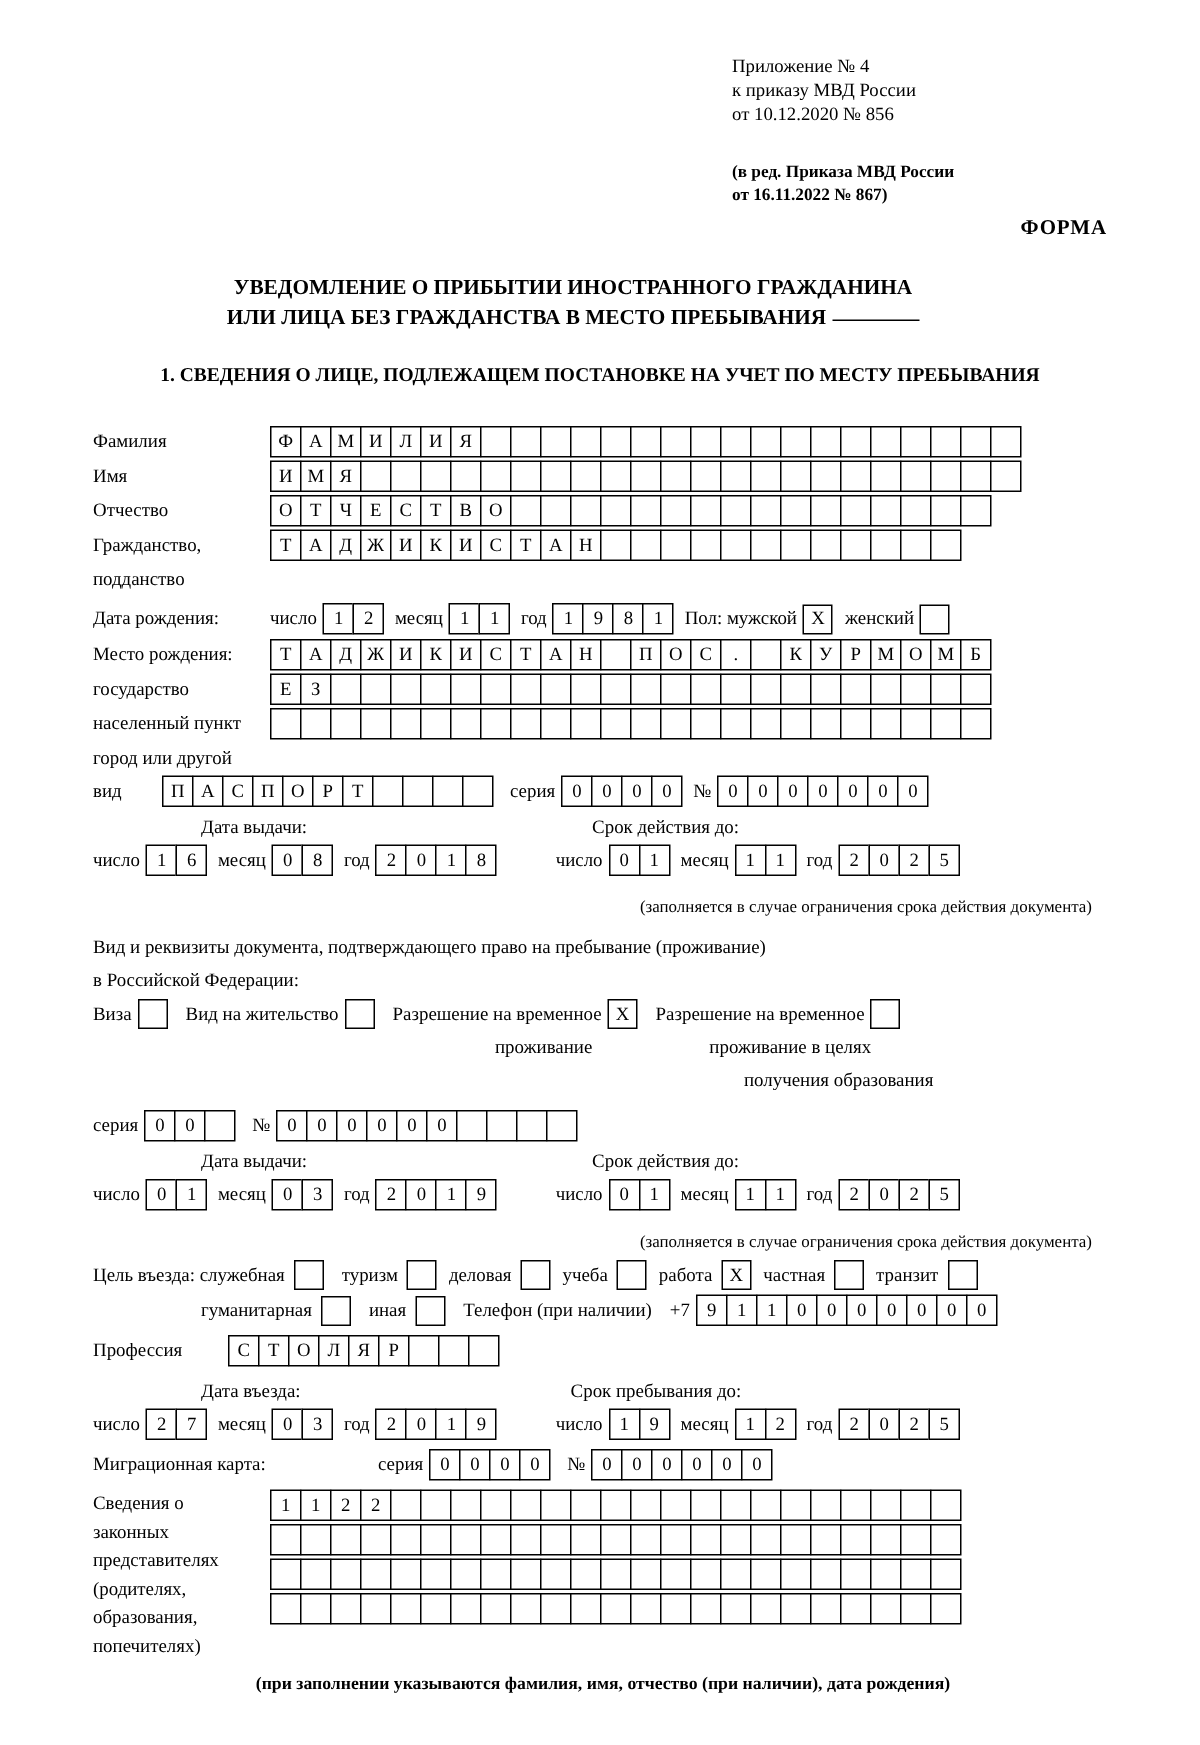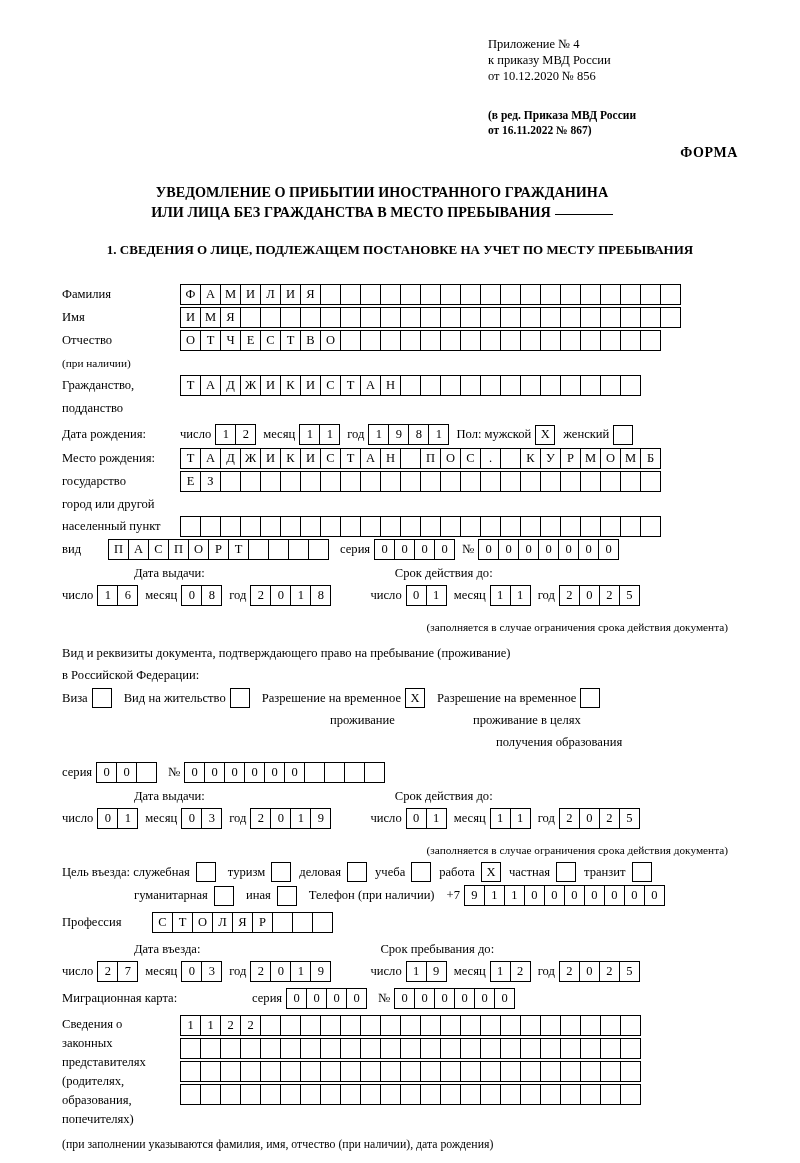--- a/index.html
+++ b/index.html
@@ -128,21 +128,23 @@
     padding-right: 14px;
     margin-top: 15px;
   }
   .txt { white-space: nowrap; }
   .inline-lbl { white-space: nowrap; margin-right: 4px; }
   .mt6 { margin-top: 6px; }
   .mt10 { margin-top: 10px; }
   .mt3 { margin-top: 3px; }
   .bottom-note {
     margin-top: 8px;
+    text-align: center;
     font-size: 11.8px;
+    font-weight: bold;
   }
   .blockrow { display:flex; align-items:flex-start; }
   .leftcol { width: 118px; flex: 0 0 118px; line-height: 19px; font-size:12.6px;}
 </style>
 </head>
 <body>
 
 <div class="page">
 
   <div class="header-block">
@@ -253,23 +255,20 @@
         <div class="bx"></div>
         <div class="bx"></div>
         <div class="bx"></div>
         <div class="bx"></div>
         <div class="bx"></div>
         <div class="bx"></div>
         <div class="bx"></div>
       </div>
     </div>
 
-    <div class="row">
-      <div class="lbl lbl-w1 small-note">(при наличии)</div>
-    </div>
 
     <div class="row">
       <div class="lbl lbl-w1">Гражданство,</div>
       <div class="boxes">
         <div class="bx">Т</div>
         <div class="bx">А</div>
         <div class="bx">Д</div>
         <div class="bx">Ж</div>
         <div class="bx">И</div>
         <div class="bx">К</div>
@@ -380,51 +379,51 @@
         <div class="bx"></div>
         <div class="bx"></div>
         <div class="bx"></div>
         <div class="bx"></div>
         <div class="bx"></div>
         <div class="bx"></div>
       </div>
     </div>
 
     <div class="row">
+      <div class="lbl lbl-w1">населенный пункт</div>
+      <div class="boxes">
+        <div class="bx"></div>
+        <div class="bx"></div>
+        <div class="bx"></div>
+        <div class="bx"></div>
+        <div class="bx"></div>
+        <div class="bx"></div>
+        <div class="bx"></div>
+        <div class="bx"></div>
+        <div class="bx"></div>
+        <div class="bx"></div>
+        <div class="bx"></div>
+        <div class="bx"></div>
+        <div class="bx"></div>
+        <div class="bx"></div>
+        <div class="bx"></div>
+        <div class="bx"></div>
+        <div class="bx"></div>
+        <div class="bx"></div>
+        <div class="bx"></div>
+        <div class="bx"></div>
+        <div class="bx"></div>
+        <div class="bx"></div>
+        <div class="bx"></div>
+        <div class="bx"></div>
+      </div>
+    </div>
+
+    <div class="row">
       <div class="lbl lbl-w1">город или другой</div>
-    </div>
-
-    <div class="row">
-      <div class="lbl lbl-w1">населенный пункт</div>
-      <div class="boxes">
-        <div class="bx"></div>
-        <div class="bx"></div>
-        <div class="bx"></div>
-        <div class="bx"></div>
-        <div class="bx"></div>
-        <div class="bx"></div>
-        <div class="bx"></div>
-        <div class="bx"></div>
-        <div class="bx"></div>
-        <div class="bx"></div>
-        <div class="bx"></div>
-        <div class="bx"></div>
-        <div class="bx"></div>
-        <div class="bx"></div>
-        <div class="bx"></div>
-        <div class="bx"></div>
-        <div class="bx"></div>
-        <div class="bx"></div>
-        <div class="bx"></div>
-        <div class="bx"></div>
-        <div class="bx"></div>
-        <div class="bx"></div>
-        <div class="bx"></div>
-        <div class="bx"></div>
-      </div>
     </div>
 
 
     <div class="row">
       <div class="lbl" style="width:46px;flex:0 0 46px">вид</div>
       <div class="boxes">
         <div class="bx">П</div>
         <div class="bx">А</div>
         <div class="bx">С</div>
         <div class="bx">П</div>

